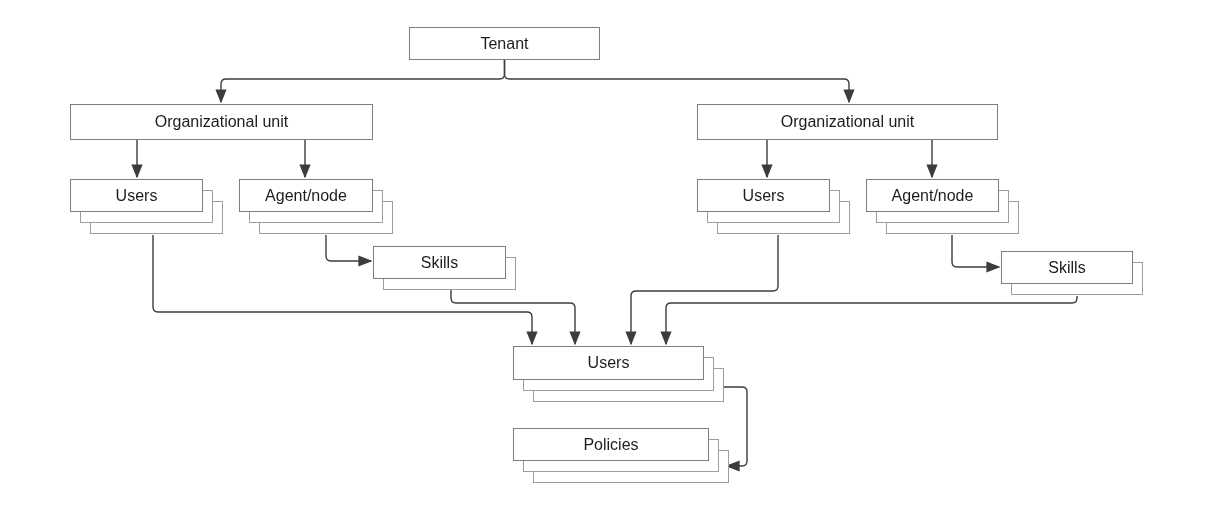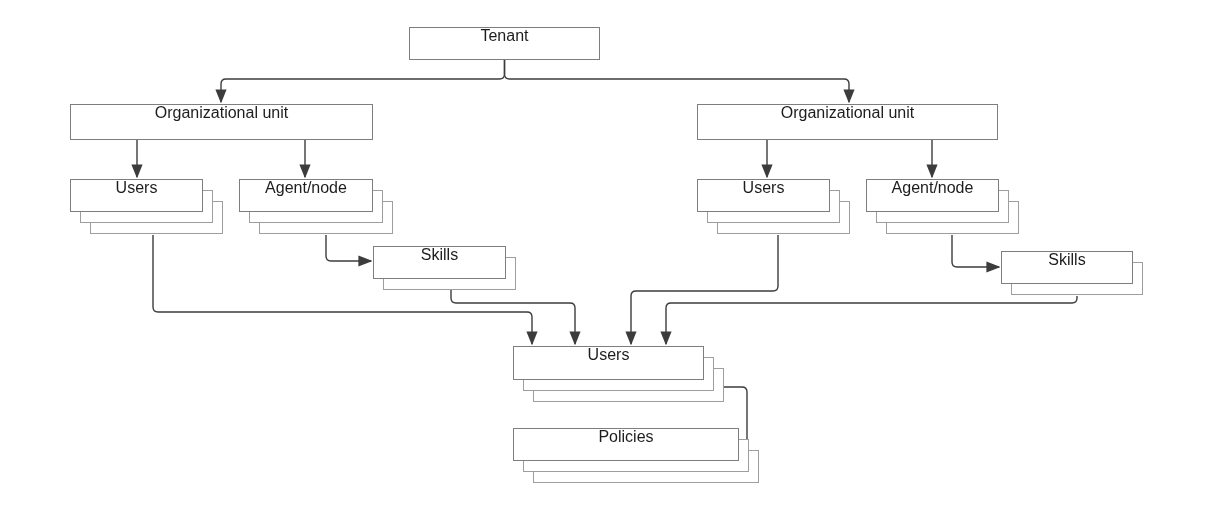--- a/index.html
+++ b/index.html
@@ -26,21 +26,21 @@
     stroke:var(--connector);
     stroke-width:1.4;
     stroke-linejoin:round;
   }
   #arrowhead path{fill:var(--connector);}
   .node,.stack{position:absolute;}
   .box{
     position:absolute;inset:0;
     background:var(--box-fill);
     border:1px solid var(--box-border);
-    display:flex;justify-content:center;
+    display:flex;align-items:center;justify-content:center;
     box-sizing:border-box;
   }
   .layer{
     position:absolute;inset:0;
     background:var(--box-fill);
     border:1px solid var(--stack-border);
     box-sizing:border-box;
   }
   .layer.l2{transform:translate(10px,11px);}
   .layer.l3{transform:translate(20px,22px);}
@@ -147,21 +147,21 @@
   </div>
 
   <div class="stack" style="left:513px;top:346px;width:191px;height:34px">
     <div class="layer l3"></div>
     <div class="layer l2"></div>
     <div class="box">
       <span class="label">Users</span>
     </div>
   </div>
 
-  <div class="stack" style="left:513px;top:428px;width:226px;height:33px">
+  <div class="stack" style="left:513px;top:428px;width:196px;height:33px">
     <div class="layer l3"></div>
     <div class="layer l2"></div>
     <div class="box">
       <span class="label">Policies</span>
     </div>
   </div>
 
 </div>
 
 </body></html>

